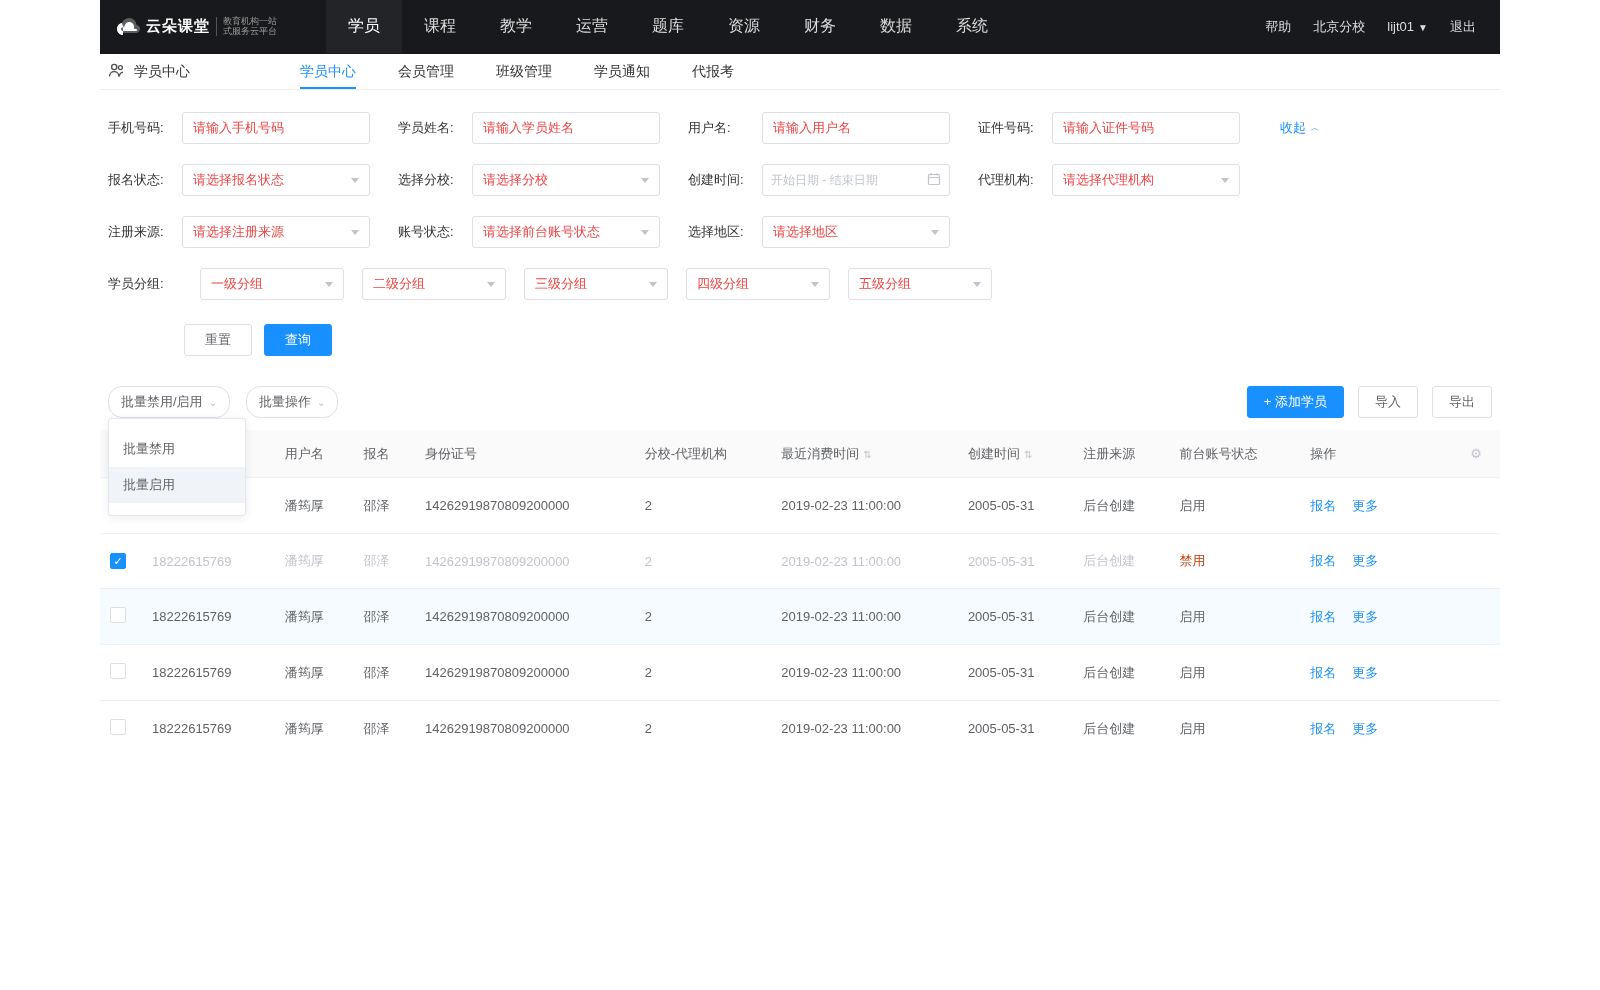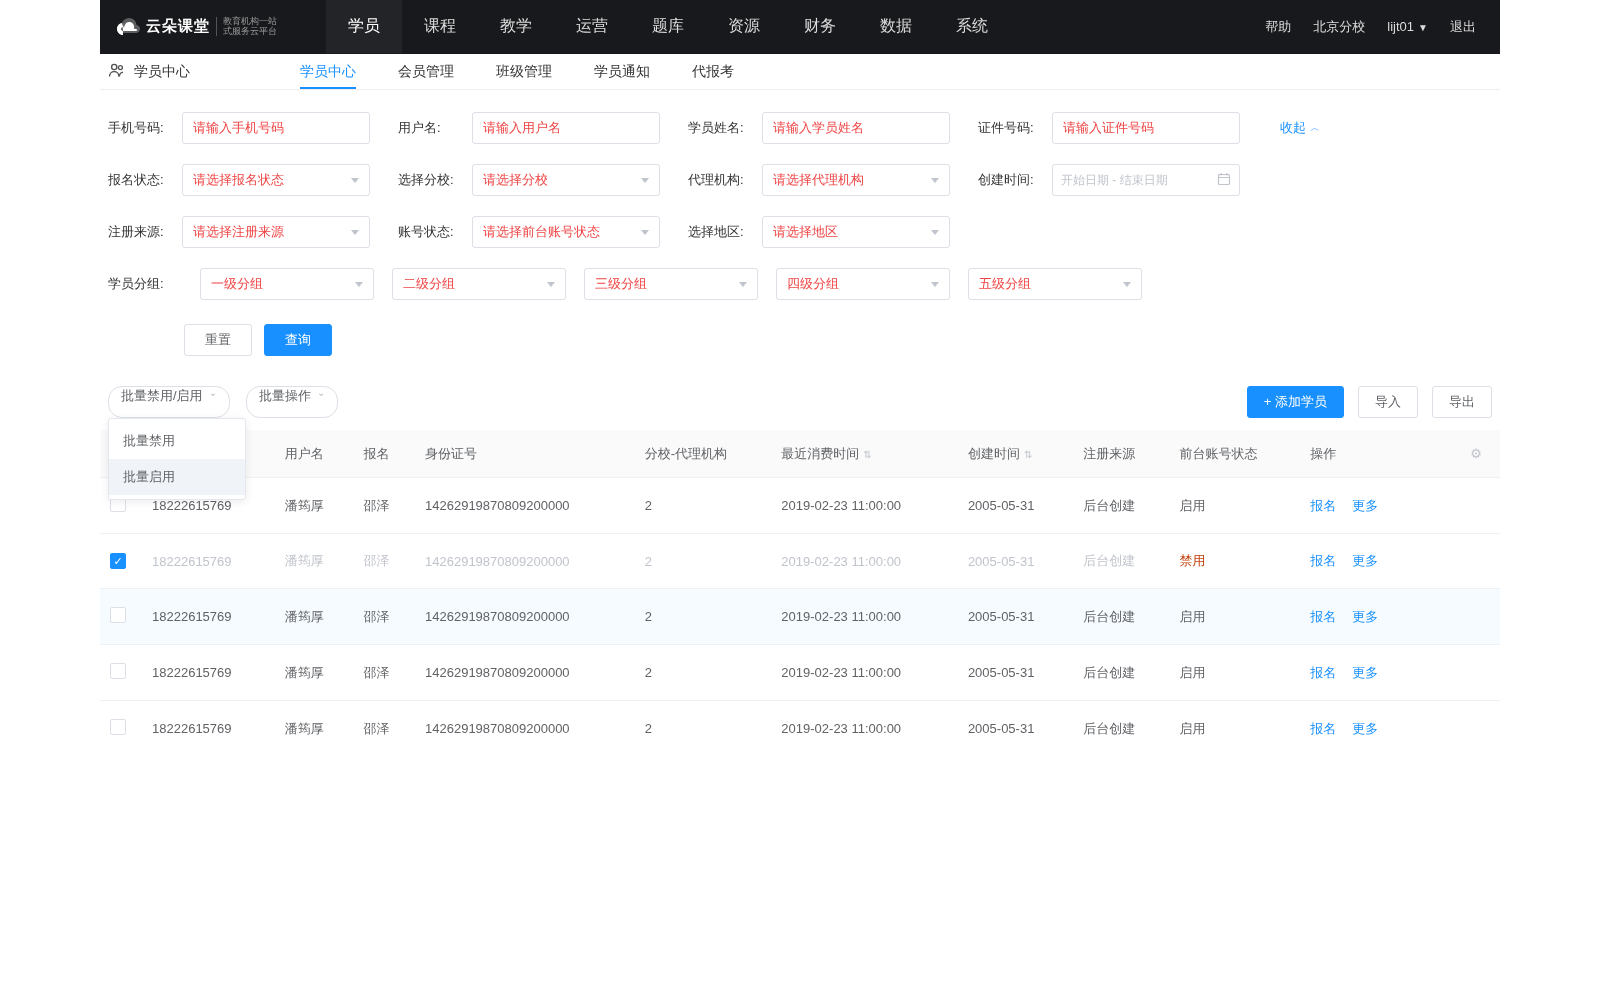--- a/index.html
+++ b/index.html
@@ -31,36 +31,36 @@
 .filter-area { padding:22px 8px 10px; }
 .filter-row { display:flex; gap:28px; margin-bottom:20px; align-items:center; }
 .field { display:flex; align-items:center; }
 .field-label { width:68px; text-align:left; font-size:13px; color:#333; margin-right:6px; white-space:nowrap; }
 .field-control { width:188px; height:32px; border:1px solid #dcdfe6; border-radius:3px; background:#fff; display:flex; align-items:center; padding:0 10px; color:#ef4444; font-size:13px; position:relative; }
 .field-control.sel::after { content:""; position:absolute; right:10px; width:0; height:0; border-left:4px solid transparent; border-right:4px solid transparent; border-top:5px solid #c0c4cc; }
 .collapse-link { color:#1890ff; font-size:13px; margin-left:12px; cursor:pointer; display:flex; align-items:center; gap:4px; }
 .date-ctl { width:188px; height:32px; border:1px solid #dcdfe6; border-radius:3px; display:flex; align-items:center; padding:0 8px; color:#c0c4cc; font-size:12px; justify-content:space-between; }
 
 .group-row { display:flex; gap:18px; margin-bottom:24px; align-items:center; }
-.group-row .field-control { width:174px; }
+.group-row .field-control { width:144px; }
 
 .btnline { display:flex; gap:12px; margin-left:76px; }
 .btn { height:32px; padding:0 20px; border-radius:3px; font-size:13px; display:flex; align-items:center; justify-content:center; cursor:pointer; border:1px solid #dcdfe6; background:#fff; color:#606266; }
 .btn-primary { background:#1890ff; border-color:#1890ff; color:#fff; }
 
 
 .toolbar-row { display:flex; align-items:center; padding:20px 8px 12px; position:relative; }
-.tbtn { height:32px; padding:0 12px; border:1px solid #dcdfe6; border-radius:14px; display:flex; font-size:13px; color:#606266; background:#fff; cursor:pointer; margin-right:16px; gap:6px; }
+.tbtn { height:32px; padding:0 12px; border:1px solid #dcdfe6; border-radius:14px; display:flex; align-items:center; font-size:13px; color:#606266; background:#fff; cursor:pointer; margin-right:16px; gap:6px; }
 .tbtn .chev { font-size:10px; color:#bbb; }
 .toolbar-right { margin-left:auto; display:flex; gap:14px; }
 .toolbar-right .btn { padding:0 16px; }
 .primary-add { background:#1890ff; border-color:#1890ff; color:#fff; }
 
 
-.popover { position:absolute; top:52px; left:8px; width:138px; background:#fff; border:1px solid #e4e7ed; box-shadow:0 2px 8px rgba(0,0,0,0.08); border-radius:3px; padding:4px 0; z-index:10; }
+.popover { position:absolute; top:52px; left:8px; width:138px; background:#fff; border:1px solid #e4e7ed; box-shadow:0 2px 8px rgba(0,0,0,0.08); border-radius:3px; padding:12px 0; z-index:10; }
 .popover-item { padding:9px 14px; font-size:13px; color:#606266; cursor:pointer; }
 .popover-item.hover { background:#f0f4f8; }
 
 
 .tbl { width:100%; border-collapse:collapse; }
 .tbl th { background:#fafafa; text-align:left; font-weight:500; font-size:13px; color:#606266; padding:14px 10px; white-space:nowrap; }
 .tbl th:last-child { text-align:right; padding-right:18px; }
 .tbl td { border-top:1px solid #f0f0f0; padding:18px 10px; font-size:13px; color:#606266; white-space:nowrap; }
 .tbl tr.dim td { color:#c0c4cc; }
 .tbl tr.hover td { background:#f6fbff; }
@@ -131,58 +131,58 @@
       </div>
   </div>
 
   <div class="filter-area">
     <div class="filter-row" id="frow1">
         <div class="field">
           <div class="field-label">手机号码:</div>
           <div class="field-control">请输入手机号码</div>
         </div>
         <div class="field">
+          <div class="field-label">学员姓名:</div>
+          <div class="field-control">请输入学员姓名</div>
+        </div>
+        <div class="field">
           <div class="field-label">用户名:</div>
           <div class="field-control">请输入用户名</div>
-        </div>
-        <div class="field">
-          <div class="field-label">学员姓名:</div>
-          <div class="field-control">请输入学员姓名</div>
         </div>
         <div class="field">
           <div class="field-label">证件号码:</div>
           <div class="field-control">请输入证件号码</div>
         </div>
         <span class="collapse-link">
           <span>收起</span>
           <span style="font-size:10px">︿</span>
         </span>
       </div>
     <div class="filter-row" id="frow2">
         <div class="field">
           <div class="field-label">报名状态:</div>
           <div class="field-control sel">请选择报名状态</div>
         </div>
         <div class="field">
           <div class="field-label">选择分校:</div>
           <div class="field-control sel">请选择分校</div>
-        </div>
-        <div class="field">
-          <div class="field-label">代理机构:</div>
-          <div class="field-control sel">请选择代理机构</div>
         </div>
         <div class="field">
           <div class="field-label">创建时间:</div>
           <div class="date-ctl">
             <span>开始日期  -  结束日期</span>
             <span><svg width="14" height="14" viewBox="0 0 14 14" fill="none" stroke="#c0c4cc" stroke-width="1.2">
                 <rect x="1.5" y="2.5" width="11" height="10" rx="1"></rect>
                 <path d="M1.5 5.5h11M4 1v2.5M10 1v2.5"></path>
               </svg></span>
           </div>
+        </div>
+        <div class="field">
+          <div class="field-label">代理机构:</div>
+          <div class="field-control sel">请选择代理机构</div>
         </div>
       </div>
     <div class="filter-row" id="frow3">
         <div class="field">
           <div class="field-label">注册来源:</div>
           <div class="field-control sel">请选择注册来源</div>
         </div>
         <div class="field">
           <div class="field-label">账号状态:</div>
           <div class="field-control sel">请选择前台账号状态</div>

